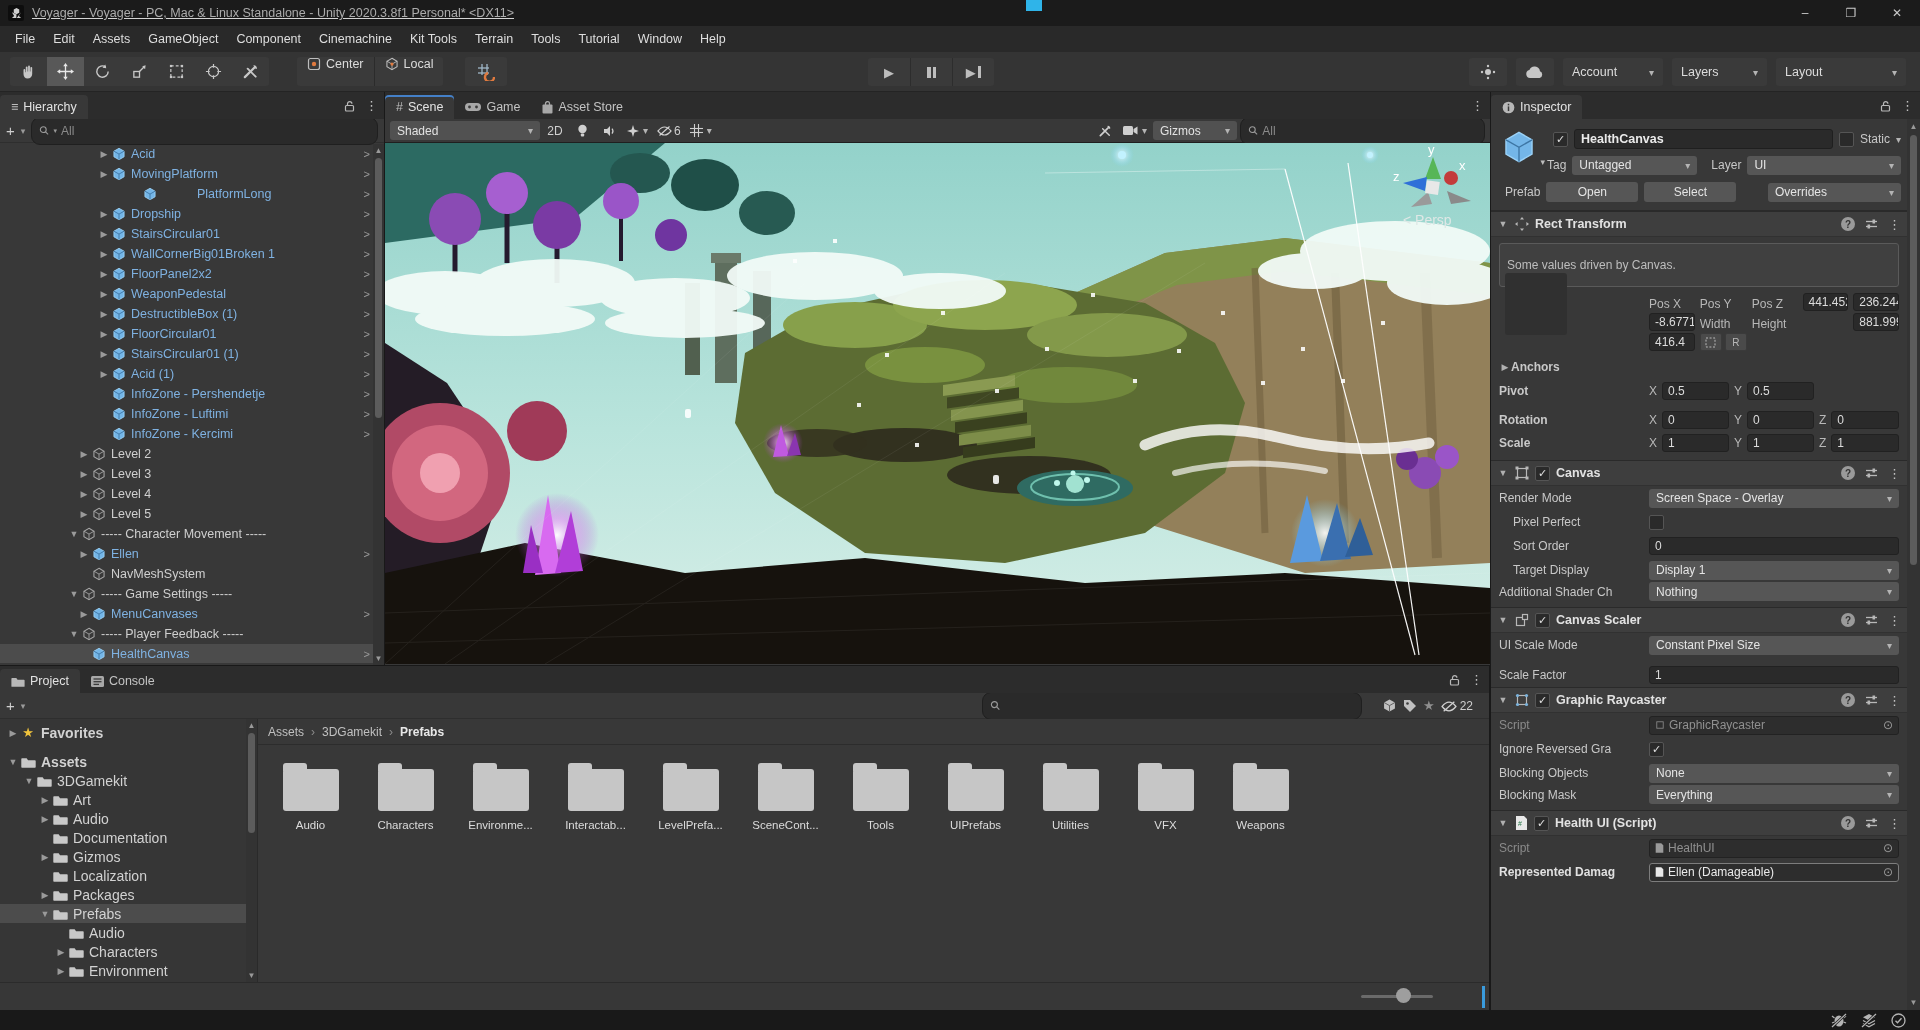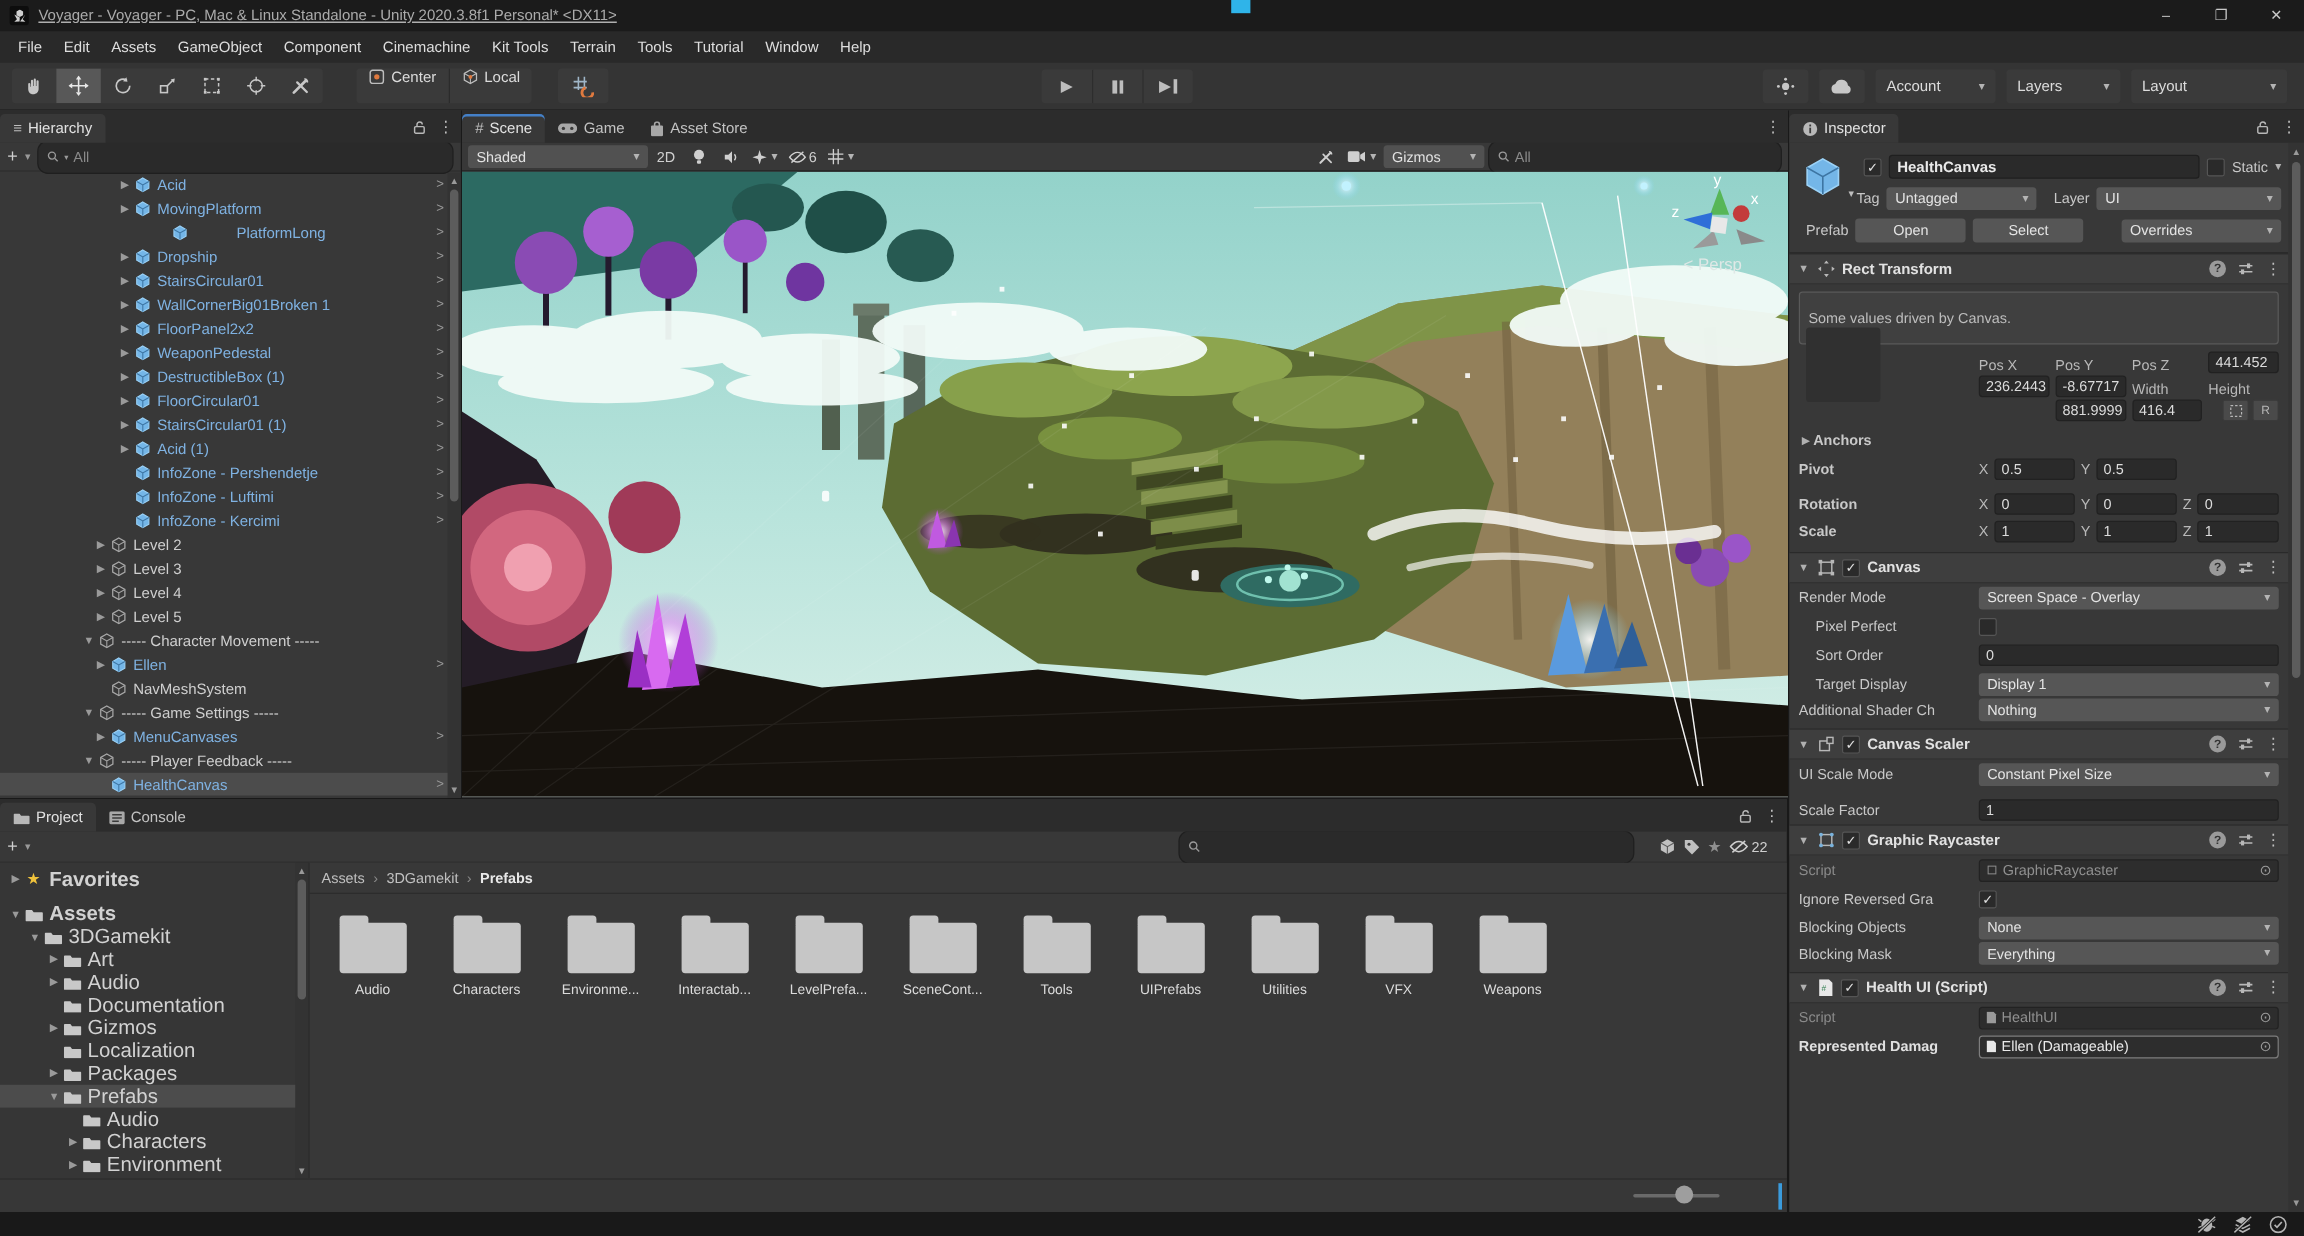--- a/index.html
+++ b/index.html
@@ -72,21 +72,21 @@
   
   #project{position:absolute;left:0;top:665px;width:1490px;height:345px;background:#383838;border-right:1px solid #191919;border-top:1px solid #191919}
   #proj-toolbar{height:26px;display:flex;align-items:center;padding:0 6px;gap:6px;border-bottom:1px solid #2e2e2e}
   #proj-body{position:absolute;left:0;top:53px;right:0;bottom:28px;display:flex}
   #proj-tree-wrap{width:257px;position:relative;background:#363636;overflow:hidden}
   #proj-tree{padding-top:4px}
   .trow{height:19px;display:flex;align-items:center}
   .trow.sel{background:#4c4c4c}
   .trow .exp{width:14px;flex:none;color:#9a9a9a;font-size:9px;text-align:center}
   .trow .ticon{width:16px;height:14px;flex:none;margin-right:5px;display:flex;align-items:center;justify-content:center}
-  .trow .tlabel{color:#d2d2d2;font-size:17px;white-space:nowrap}
+  .trow .tlabel{color:#d2d2d2;font-size:14px;white-space:nowrap}
   .trow.bold .tlabel{font-weight:bold}
   .star{color:#f0c33c;font-size:13px;line-height:1}
   #proj-content{flex:1;position:relative;background:#383838;border-left:1px solid #2a2a2a}
   #breadcrumb{height:26px;display:flex;align-items:center;padding:0 10px;gap:7px;border-bottom:1px solid #2c2c2c;color:#c0c0c0}
   #breadcrumb .sep{color:#8a8a8a}
   #breadcrumb .last{color:#e8e8e8;font-weight:bold}
   #folder-grid{display:flex;gap:18px;padding:16px 14px;flex-wrap:wrap}
   .fcell{width:77px;display:flex;flex-direction:column;align-items:center;gap:8px}
   .fbig{width:56px;height:42px;background:#c6c6c6;border-radius:3px;position:relative;margin-top:8px}
   .fbig::before{content:"";position:absolute;left:0;top:-6px;width:24px;height:8px;background:#c6c6c6;border-radius:3px 3px 0 0}
@@ -114,21 +114,21 @@
   .isechdr .ctitle{font-weight:bold;color:#e2e2e2;font-size:12.5px}
   .hicons{margin-left:auto;display:flex;align-items:center;gap:10px}
   .helpicon{width:14px;height:14px;border-radius:50%;background:#9a9a9a;color:#333;font-size:10px;font-weight:bold;display:flex;align-items:center;justify-content:center}
   .irow{display:flex;align-items:center;min-height:24px;padding:0 8px}
   .irow .ilabel{width:150px}
   .irow .ilabel.ind{padding-left:14px}
   .irow .grow{flex:1;min-width:0}
   .notice{margin:6px 8px;border:1px solid #5a5a5a;border-radius:3px;background:#404040;color:#bdbdbd;padding:14px 7px}
   .rtwrap{position:relative;padding-bottom:6px}
   .anchorbox{position:absolute;left:14px;top:30px;width:62px;height:62px;background:#303030;border-radius:3px}
-  .posgrid{margin-left:158px;margin-right:8px;display:grid;grid-template-columns:1fr 1fr 1fr 1fr;column-gap:5px;row-gap:2px;align-items:center}
+  .posgrid{margin-left:158px;margin-right:8px;display:grid;grid-template-columns:1fr 1fr 1fr 1fr 1fr;column-gap:5px;row-gap:2px;align-items:center}
   .plabel{color:#b8b8b8;height:18px;display:flex;align-items:flex-end;overflow:hidden}
   .nfield{height:18px;background:#2a2a2a;border:1px solid #212121;border-radius:3px;color:#dcdcdc;padding:0 5px;display:flex;align-items:center;overflow:hidden;white-space:nowrap;min-width:0}
   .axisrow{display:flex;align-items:center;padding:2px 8px;min-height:23px}
   .axisrow .ilabel{width:150px;font-weight:bold}
   .axgrid{flex:1;display:grid;grid-template-columns:1fr 1fr 1fr;column-gap:5px}
   .axcell{display:flex;align-items:center;gap:5px;min-width:0}
   .axl{color:#b8b8b8}
   .axcell .nfield{flex:1}
   .minibtn{width:22px;height:18px;background:#4a4a4a;border:1px solid #3a3a3a;border-radius:2px;display:flex;align-items:center;justify-content:center;color:#b8b8b8;font-size:10px}
   .objfield{flex:1;height:19px;background:#2d2d2d;border:1px solid #222;border-radius:3px;display:flex;align-items:center;gap:4px;padding:0 5px;color:#909090;min-width:0;overflow:hidden;white-space:nowrap}
@@ -884,21 +884,21 @@
     <span style="width:8px"></span>
     <svg width="15" height="15" viewBox="0 0 16 16">
         <path d="M8 1.5 13.8 4.8 V11.2 L8 14.5 2.2 11.2 V4.8 Z" fill="#c0c0c0"></path>
         <path d="M2.2 4.8 8 8.1 13.8 4.8 M8 8.1 V14.5" stroke="#5a5a5a" fill="none"></path>
       </svg>
     <svg width="14" height="14" viewBox="0 0 14 14">
         <path d="M1 1h6l6 6-6 6-6-6z" fill="#c0c0c0"></path>
         <circle cx="4.5" cy="4.5" r="1.3" fill="#3a3a3a"></circle>
       </svg>
     <span class="star" style="color:#8f8f8f">★</span>
-    <span style="display:flex;align-items:flex-start;gap:3px">
+    <span style="display:flex;align-items:flex-end;gap:3px">
       <svg width="16" height="13" viewBox="0 0 15 12">
           <path d="M1 6q6.5-8 13 0q-6.5 8-13 0z" fill="none" stroke="#cfcfcf" stroke-width="1.2"></path>
           <line x1="2.5" y1="10.5" x2="12.5" y2="1.5" stroke="#cfcfcf" stroke-width="1.2"></line>
         </svg>
       <span style="color:#cfcfcf">22</span>
     </span>
     <span style="width:4px"></span>
   </div>
   <div id="proj-body">
     <div id="proj-tree-wrap">

